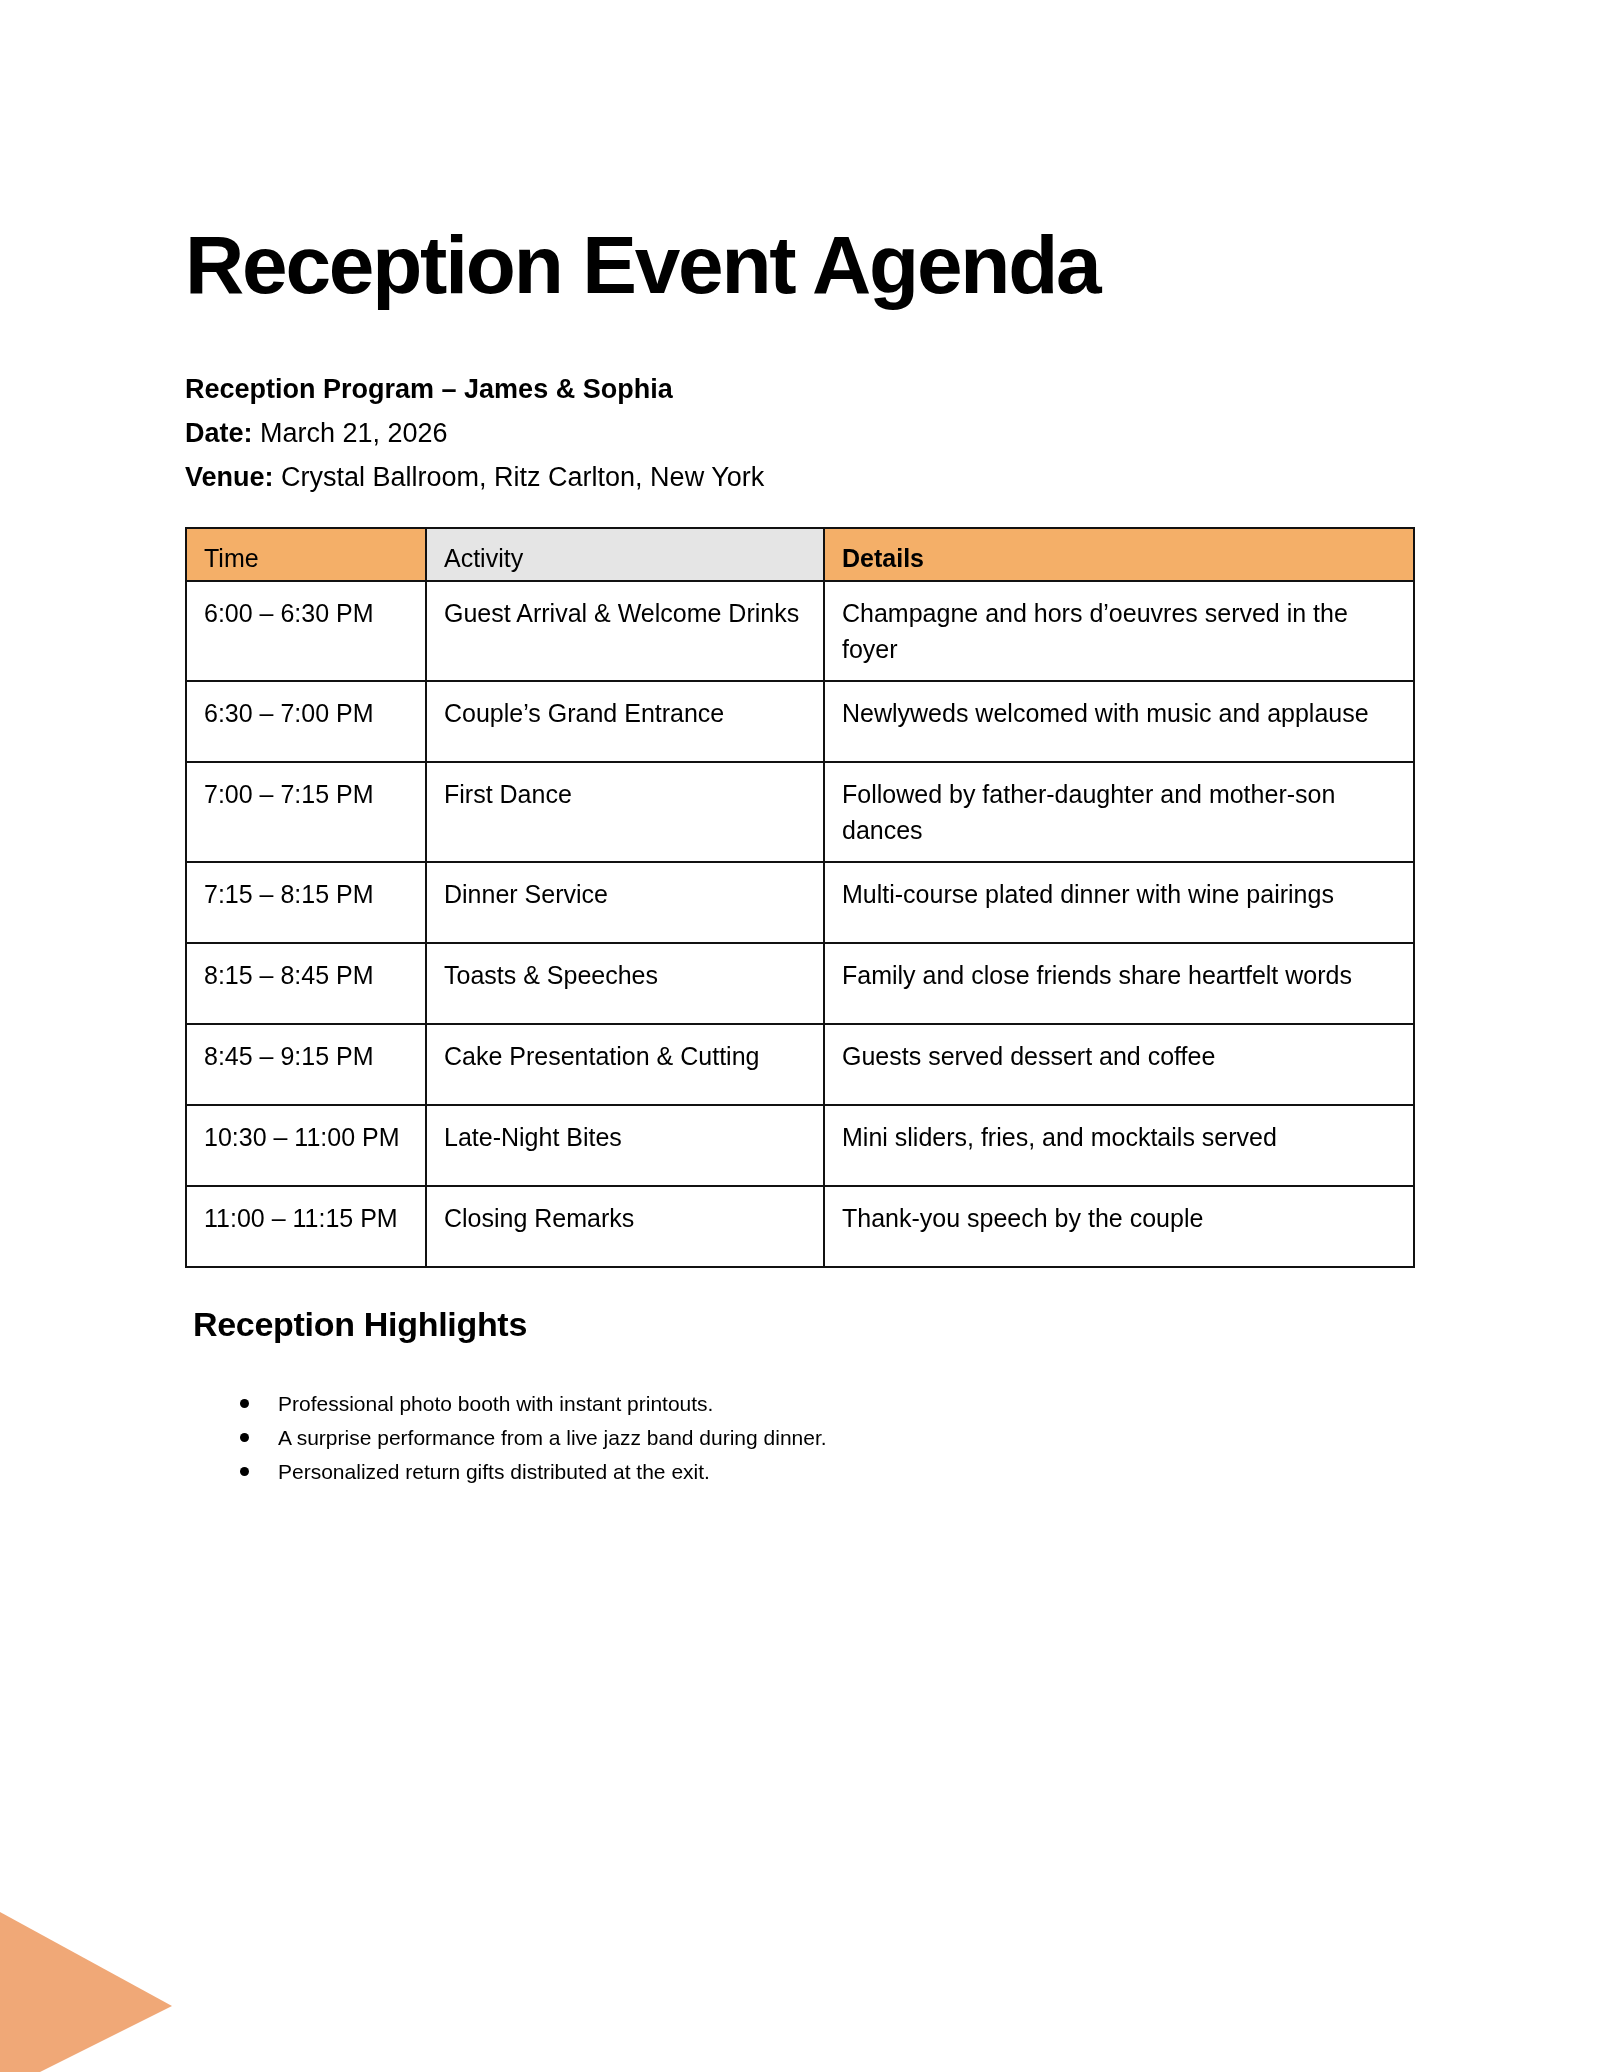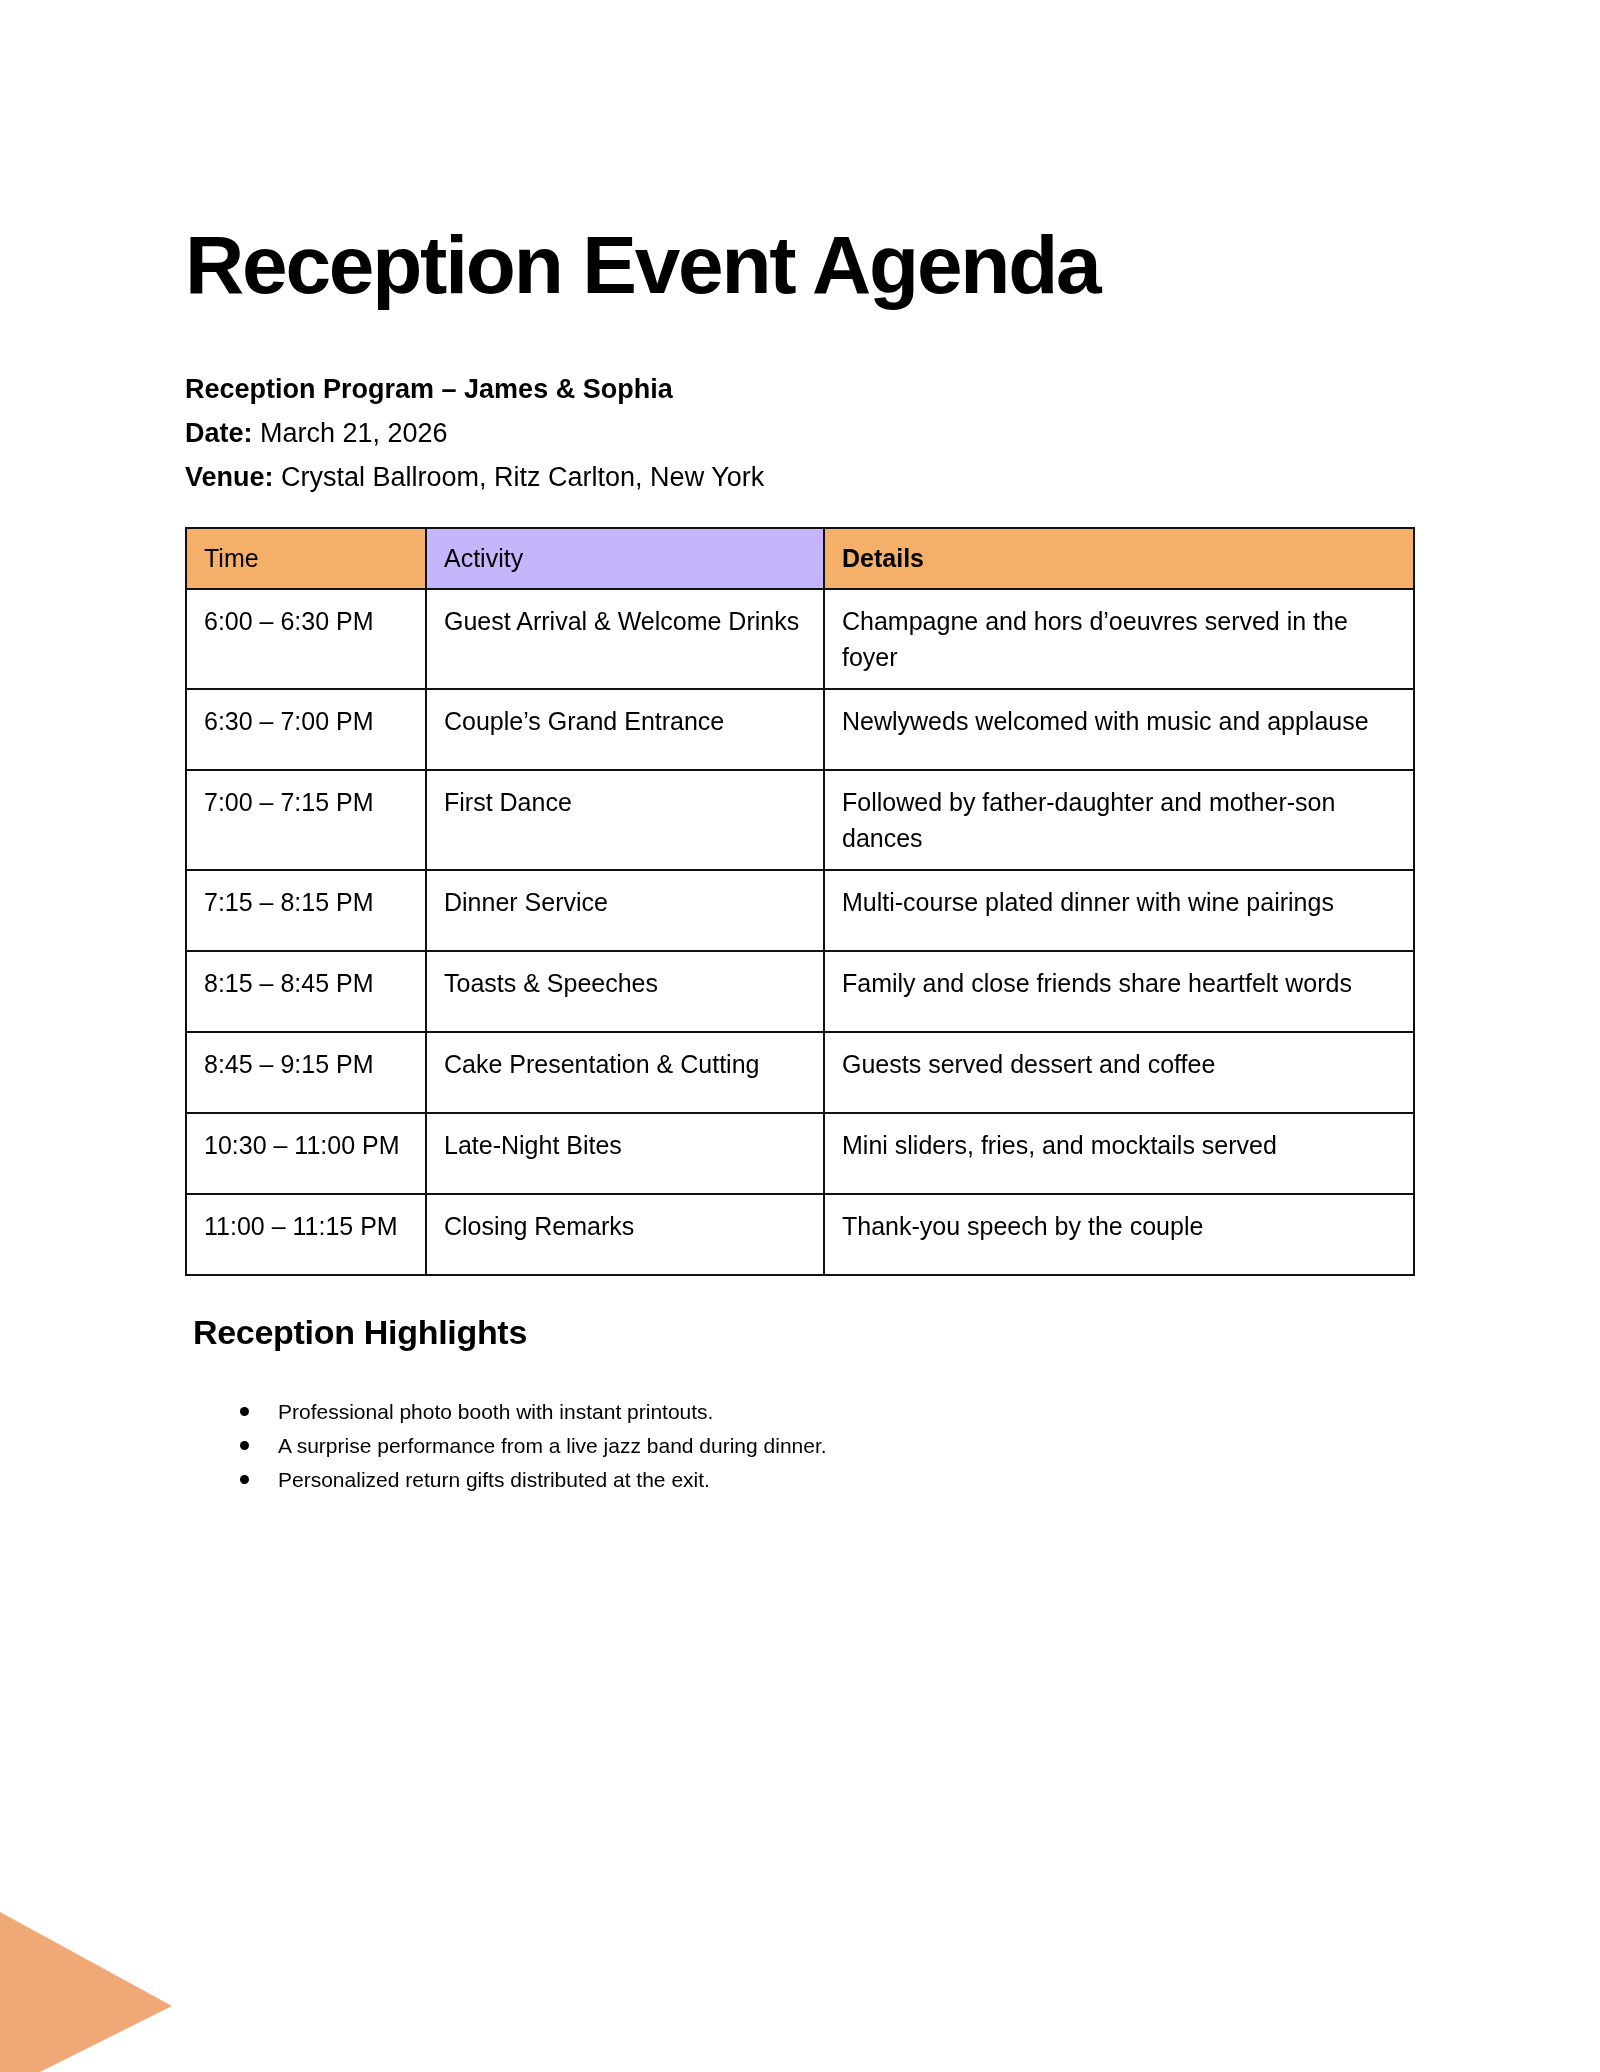--- a/index.html
+++ b/index.html
@@ -83,21 +83,21 @@
     padding: 13px 16px 13px 17px;
     text-align: left;
     vertical-align: top;
     line-height: 36px;
     font-weight: 400;
   }
   .agenda-table thead th {
     background: #F4AF68;
     height: 36px;
     padding-top: 11px;
-    padding-bottom: 12px;
+    padding-bottom: 4px;
   }
   .agenda-table tbody td {
     height: 53px;
   }
   .agenda-table tbody tr td:first-child {
     white-space: normal;
   }
 
   
   .highlights-heading {
@@ -147,21 +147,21 @@
 
     <table class="agenda-table">
       <colgroup>
         <col class="c-time">
         <col class="c-act">
         <col class="c-det">
       </colgroup>
       <thead>
         <tr>
           <th style="background: rgb(244, 175, 104);">Time</th>
-          <th style="background: #c4b5fd;">Activity</th>
+          <th style="background: #e5e5e5;">Activity</th>
           <th style="background: rgb(244, 175, 104); font-weight: bold;">Details</th>
         </tr>
       </thead>
       <tbody>
         <tr>
           <td>6:00 – 6:30 PM</td>
           <td>Guest Arrival &amp; Welcome Drinks</td>
           <td>Champagne and hors d’oeuvres served in the foyer</td>
         </tr>
         <tr>

